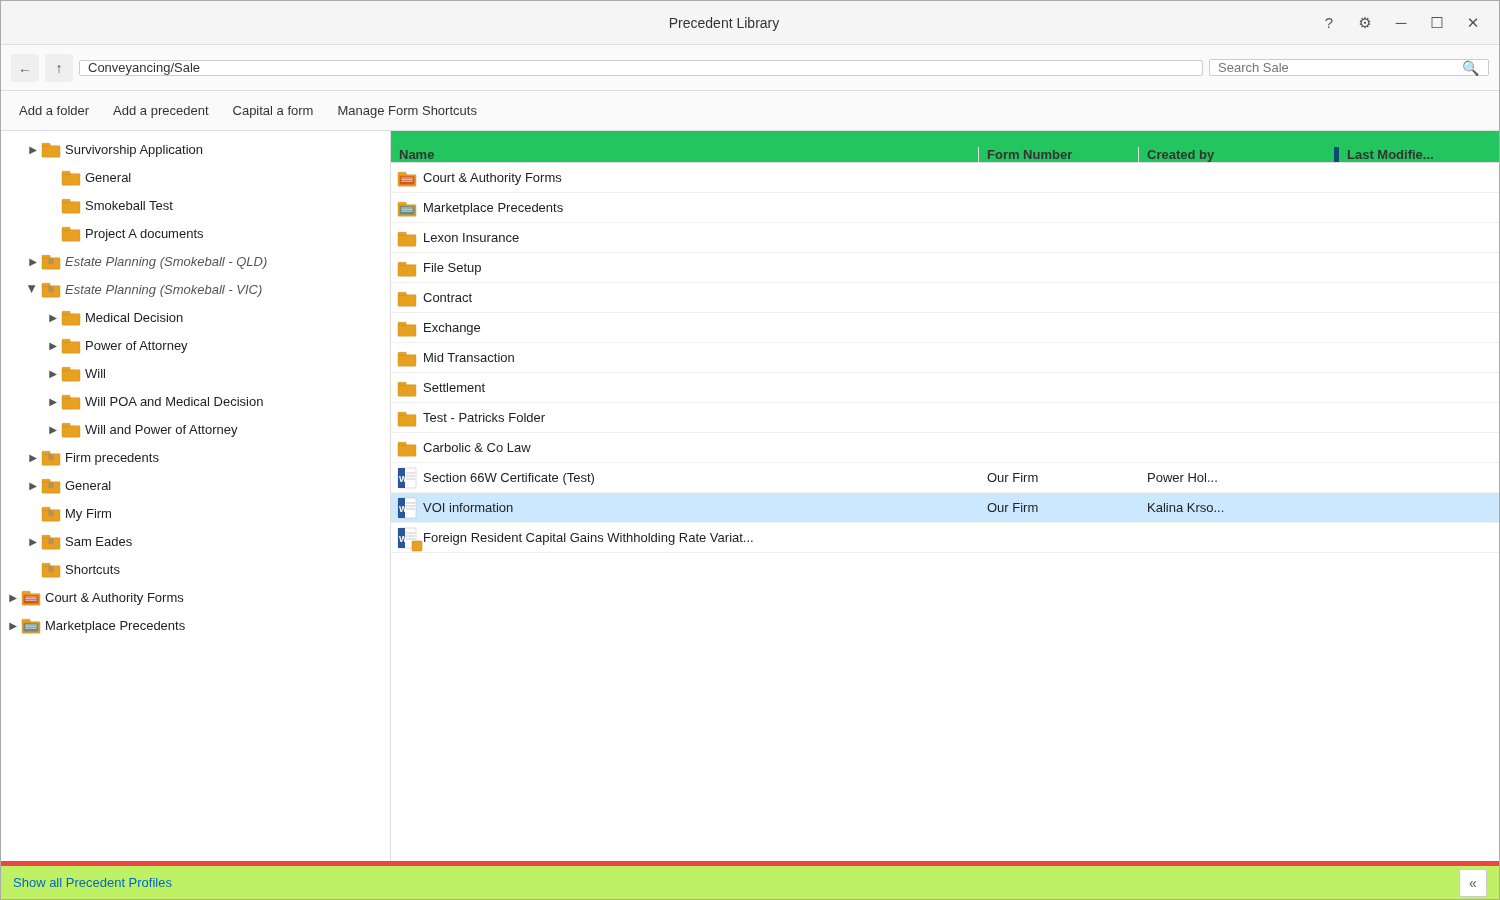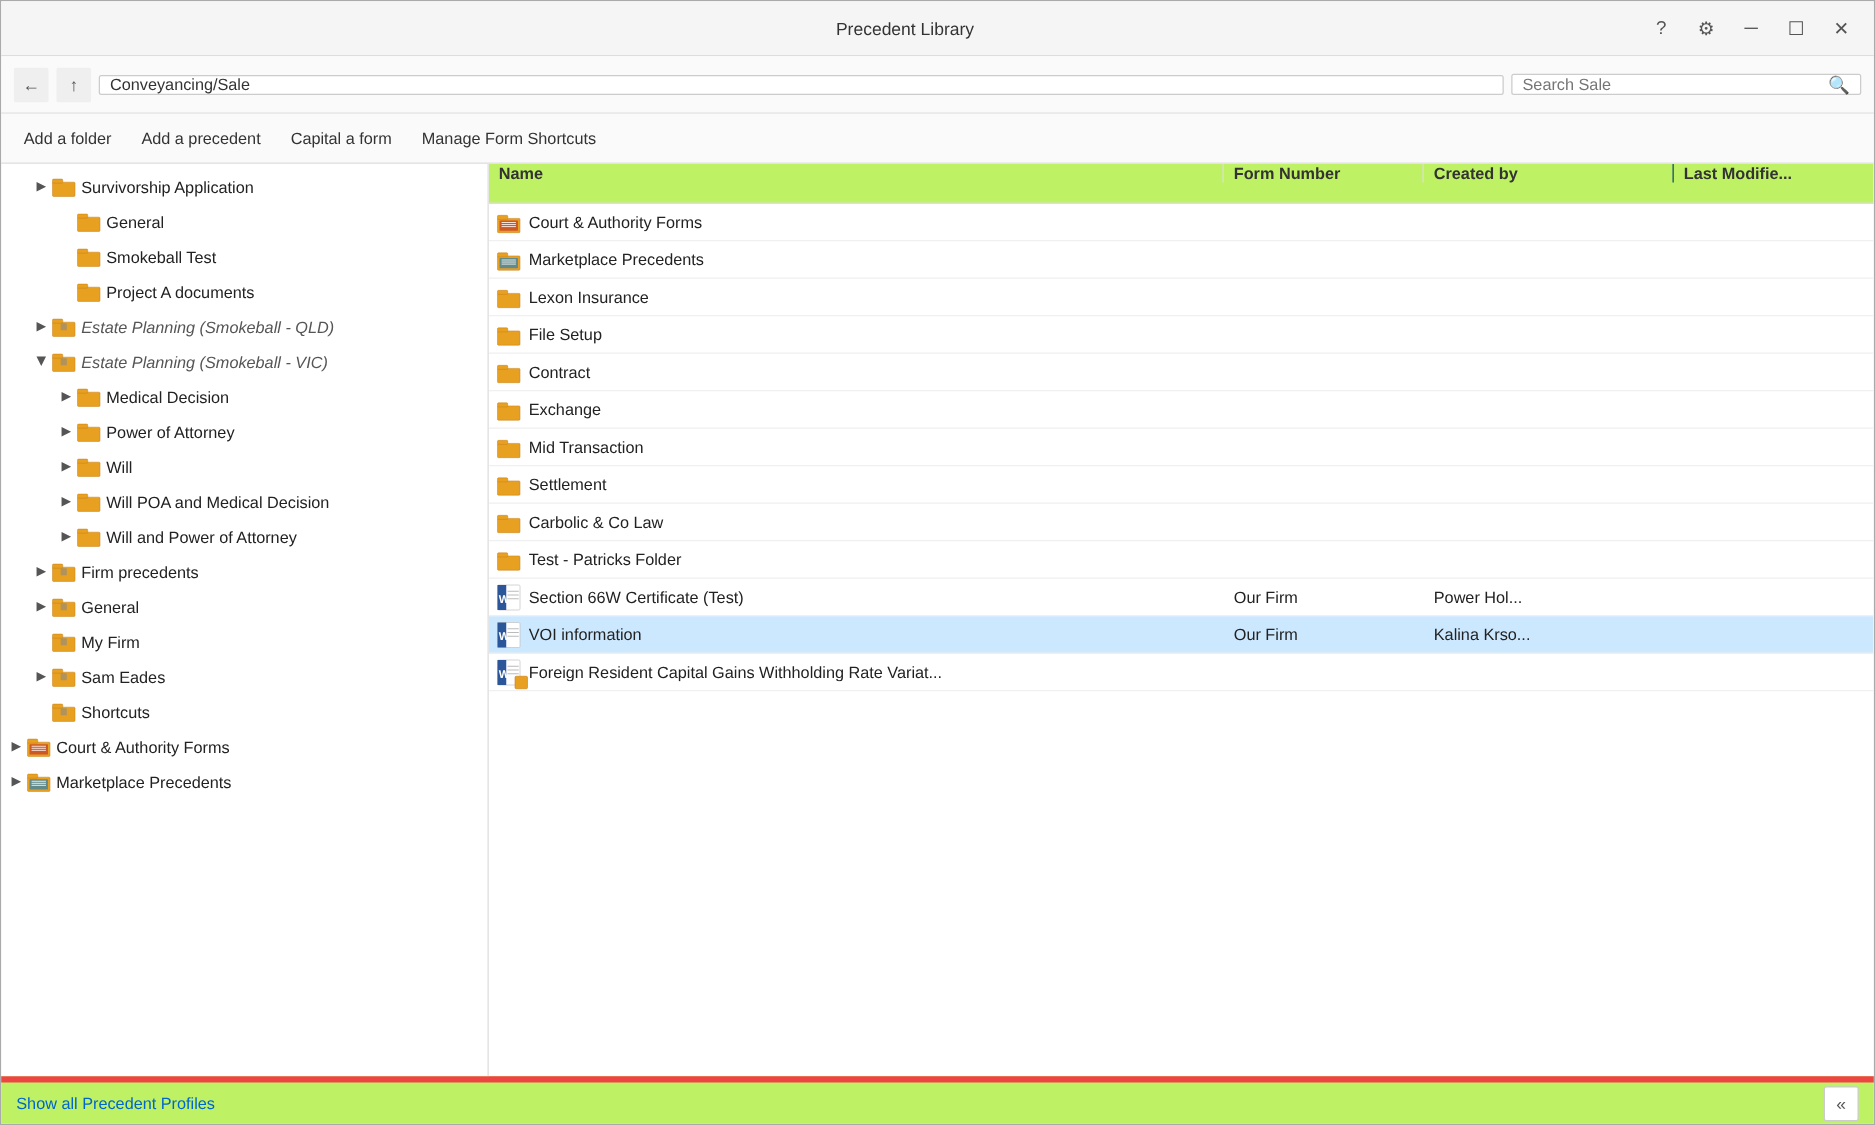--- a/index.html
+++ b/index.html
@@ -40,24 +40,24 @@
     .tree-item .label { font-size: 13px; color: #222; }
     .tree-item .label.italic { font-style: italic; color: #555; }
 
     
     .left-pane::-webkit-scrollbar { width: 8px; }
     .left-pane::-webkit-scrollbar-track { background: #f5f5f5; }
     .left-pane::-webkit-scrollbar-thumb { background: #bbb; border-radius: 4px; }
 
     
     .right-pane { flex: 1; display: flex; flex-direction: column; overflow: hidden; background: #fff; }
-    .list-header { display: flex; align-items: flex-start; background: #bef264; border-bottom: 1px solid #ddd; height: 32px; flex-shrink: 0; font-size: 13px; font-weight: 600; color: #333; }
+    .list-header { display: flex; align-items: flex-end; background: #22c55e; border-bottom: 1px solid #ddd; height: 32px; flex-shrink: 0; font-size: 13px; font-weight: 600; color: #333; }
     .col-name { flex: 1; padding: 0 8px; border-right: 1px solid #ddd; }
     .col-form-number { width: 160px; padding: 0 8px; border-right: 1px solid #ddd; }
-    .col-created-by { width: 200px; padding: 0 8px; border-right: 1px solid #0c4a6e; }
+    .col-created-by { width: 200px; padding: 0 8px; border-right: 5px solid #0c4a6e; }
     .col-last-modified { width: 160px; padding: 0 8px; }
 
     .list-body { flex: 1; overflow-y: auto; }
     .list-item { display: flex; align-items: center; height: 30px; border-bottom: 1px solid #f0f0f0; cursor: pointer; }
     .list-item.selected { background: #cce8ff; }
     .list-item .item-icon { width: 32px; display: flex; align-items: center; justify-content: center; flex-shrink: 0; }
     .list-item .item-name { flex: 1; font-size: 13px; color: #222; padding-right: 8px; white-space: nowrap; overflow: hidden; text-overflow: ellipsis; }
     .list-item .item-form-number { width: 160px; font-size: 13px; color: #222; padding: 0 8px; }
     .list-item .item-created-by { width: 200px; font-size: 13px; color: #222; padding: 0 8px; }
     .list-item .item-last-modified { width: 160px; font-size: 13px; color: #222; padding: 0 8px; white-space: nowrap; overflow: hidden; text-overflow: ellipsis; }
@@ -424,33 +424,33 @@
     <div class="item-created-by"></div>
     <div class="item-last-modified"></div>
   </div>
           <div class="list-item">
     <div class="item-icon">
               <svg class="folder-svg" viewBox="0 0 24 22" fill="none" xmlns="http://www.w3.org/2000/svg">
       <rect x="1" y="7" width="22" height="14" rx="1" fill="#e8a020" stroke="#c8801a" stroke-width="0.5"></rect>
       <rect x="1" y="4" width="10" height="4" rx="1" fill="#e8a020" stroke="#c8801a" stroke-width="0.5"></rect>
     </svg>
             </div>
+    <div class="item-name">Test - Patricks Folder</div>
+    <div class="item-form-number"></div>
+    <div class="item-created-by"></div>
+    <div class="item-last-modified"></div>
+  </div>
+          <div class="list-item">
+    <div class="item-icon">
+              <svg class="folder-svg" viewBox="0 0 24 22" fill="none" xmlns="http://www.w3.org/2000/svg">
+      <rect x="1" y="7" width="22" height="14" rx="1" fill="#e8a020" stroke="#c8801a" stroke-width="0.5"></rect>
+      <rect x="1" y="4" width="10" height="4" rx="1" fill="#e8a020" stroke="#c8801a" stroke-width="0.5"></rect>
+    </svg>
+            </div>
     <div class="item-name">Carbolic &amp; Co Law</div>
-    <div class="item-form-number"></div>
-    <div class="item-created-by"></div>
-    <div class="item-last-modified"></div>
-  </div>
-          <div class="list-item">
-    <div class="item-icon">
-              <svg class="folder-svg" viewBox="0 0 24 22" fill="none" xmlns="http://www.w3.org/2000/svg">
-      <rect x="1" y="7" width="22" height="14" rx="1" fill="#e8a020" stroke="#c8801a" stroke-width="0.5"></rect>
-      <rect x="1" y="4" width="10" height="4" rx="1" fill="#e8a020" stroke="#c8801a" stroke-width="0.5"></rect>
-    </svg>
-            </div>
-    <div class="item-name">Test - Patricks Folder</div>
     <div class="item-form-number"></div>
     <div class="item-created-by"></div>
     <div class="item-last-modified"></div>
   </div>
           <div class="list-item">
     <div class="item-icon">
               <svg width="20" height="22" viewBox="0 0 20 22" fill="none" xmlns="http://www.w3.org/2000/svg">
     <rect x="1" y="1" width="18" height="20" rx="1" fill="white" stroke="#bbb" stroke-width="0.5"></rect>
     <rect x="1" y="1" width="7" height="20" rx="0" fill="#2b579a"></rect>
     <text x="2" y="15" font-size="9" fill="white" font-weight="bold">W</text>

